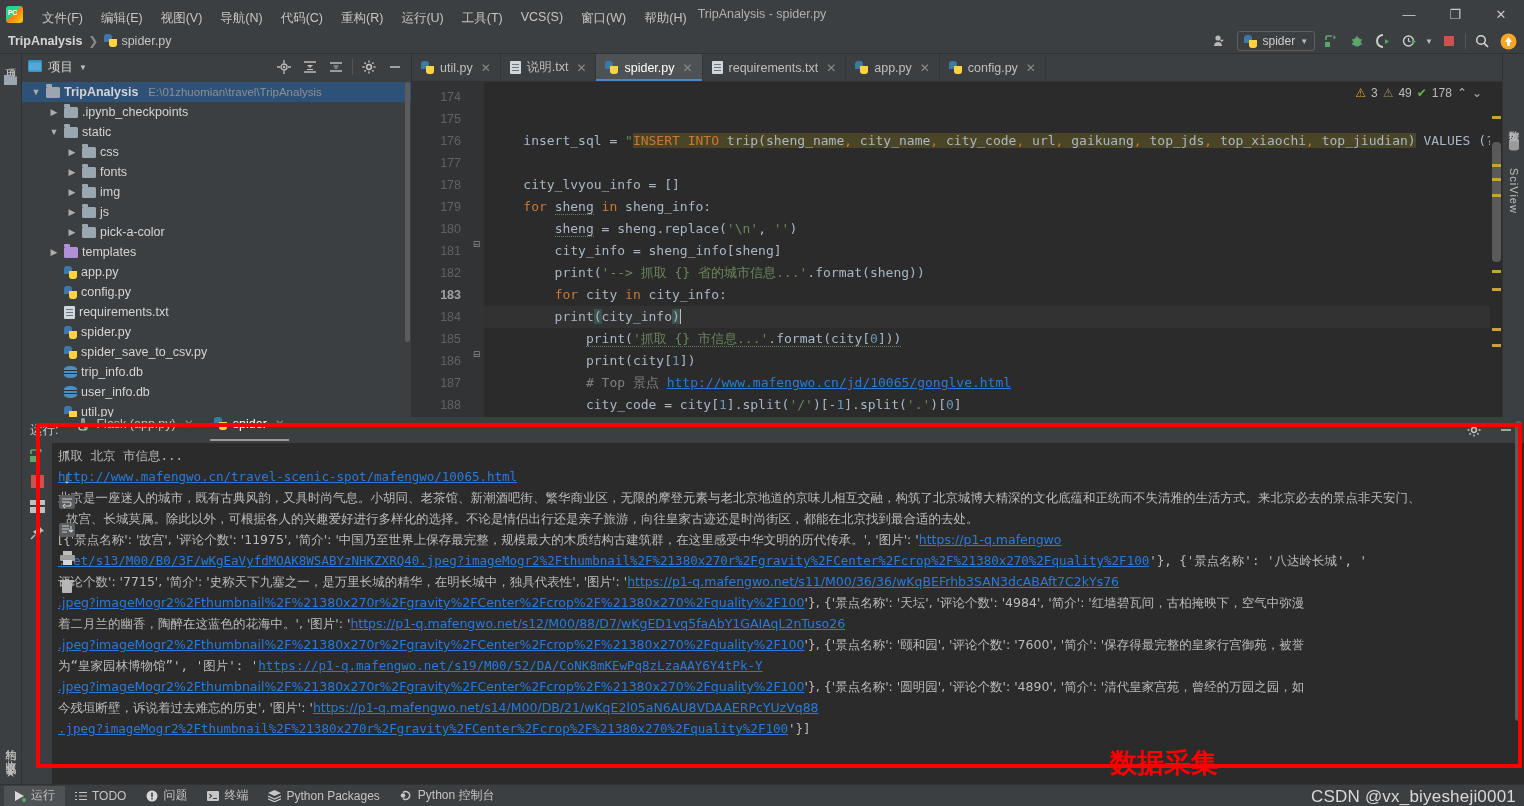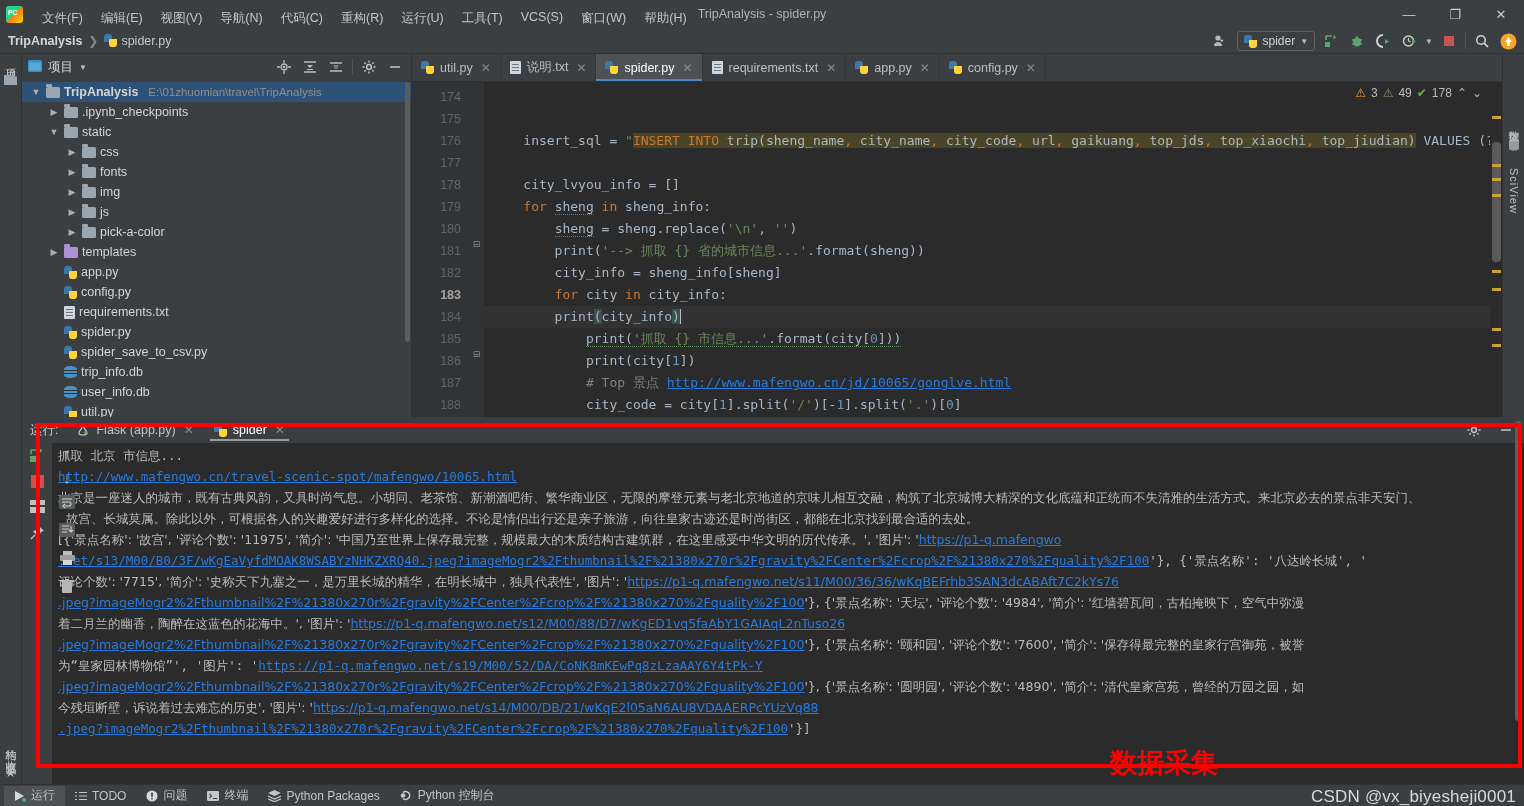--- a/index.html
+++ b/index.html
@@ -90,21 +90,21 @@
   #editor-sb .thumb{position:absolute;right:1px;top:60px;width:9px;height:120px;background:#5a5a5a;border-radius:4px;}
   .mk{position:absolute;right:1px;width:9px;height:3px;}
   #editstatus{position:absolute;right:16px;top:2px;display:flex;align-items:center;gap:5px;font-size:12px;color:#bcbcbc;background:#2b2b2b;padding:2px 4px;}
   #hscroll{position:absolute;left:72px;right:14px;bottom:0;height:9px;}
   #hscroll .hthumb{position:absolute;left:0;width:93%;height:7px;background:#5a5a5a;border-radius:4px;}
 
   
   #runpanel{position:absolute;left:22px;right:0;bottom:22px;height:367px;background:#3c3f41;display:flex;flex-direction:column;z-index:5;}
   #run-head{height:26px;display:flex;align-items:center;padding-left:4px;position:relative;}
   #run-label{color:#c8c8c8;font-size:12.5px;padding:0 8px 0 4px;}
-  .rtab{display:flex;align-items:center;gap:6px;padding:0 10px;color:#c2c2c2;font-size:12.5px;height:26px;position:relative;}
+  .rtab{display:flex;gap:6px;padding:0 10px;color:#c2c2c2;font-size:12.5px;height:26px;position:relative;}
   .rtab.active{color:#fff;}
   .rtab.active:after{content:"";position:absolute;left:6px;right:6px;bottom:2px;height:2px;background:#9a9a9a;}
   #run-head-right{position:absolute;right:8px;display:flex;gap:12px;align-items:center;}
   #run-body{flex:1;display:flex;min-height:0;}
   #run-tools{width:30px;background:#3c3f41;display:flex;flex-direction:column;align-items:center;padding-top:4px;gap:9px;}
   #console{flex:1;background:#2b2b2b;overflow:hidden;position:relative;padding:2px 0 0 6px;font-size:12.5px;line-height:21px;}
   #console .co{white-space:pre;color:#bbbbbb;height:21px;}
   #console .blue{color:#287bde;text-decoration:underline;}
   #console .cn{font-family:"DejaVu Sans","Liberation Sans",sans-serif;font-size:12.5px;}
   #console-sb{position:absolute;right:2px;top:4px;width:7px;height:300px;background:#5c5c5c;border-radius:4px;}
@@ -414,22 +414,22 @@
         <span class="foldmark" style="top:268px">⊟</span>
       </div>
       <div id="code" class="mono">
           <div class="cl"></div>
           <div class="cl"></div>
           <div class="cl">    insert_sql = <span class="str">"</span><span class="sqlhl"><span class="kw">INSERT INTO </span>trip(sheng_name<span class="kw">,</span> city_name<span class="kw">,</span> city_code<span class="kw">,</span> url<span class="kw">,</span> gaikuang<span class="kw">,</span> top_jds<span class="kw">,</span> top_xiaochi<span class="kw">,</span> top_jiudian)</span> VALUES (?,?,?</div>
           <div class="cl"></div>
           <div class="cl">    city_lvyou_info = []</div>
           <div class="cl">    <span class="kw">for</span> <span class="wavy">sheng</span> <span class="kw">in</span> sheng_info:</div>
           <div class="cl">        <span class="wavy">sheng</span> = sheng.replace(<span class="str">'\n'</span>, <span class="str">''</span>)</div>
+          <div class="cl">        city_info = sheng_info[sheng]</div>
           <div class="cl">        print(<span class="str">'--&gt; 抓取 {} 省的城市信息...'</span>.format(sheng))</div>
-          <div class="cl">        city_info = sheng_info[sheng]</div>
           <div class="cl">        <span class="kw">for</span> city <span class="kw">in</span> city_info:</div>
           <div class="cl cur">        print<span style="background:#3b514d">(</span>city_info<span style="background:#3b514d">)</span><span id="caret"></span></div>
           <div class="cl">            <span class="wavy">print(<span class="str">'抓取 {} 市信息...'</span>.format(city[<span class="num">0</span>]))</span></div>
           <div class="cl">            print(city[<span class="num">1</span>])</div>
           <div class="cl">            <span class="cmt"># Top 景点 </span><span class="cmt link">http://www.mafengwo.cn/jd/10065/gonglve.html</span></div>
           <div class="cl">            city_code = city[<span class="num">1</span>].split(<span class="str">'/'</span>)[-<span class="num">1</span>].split(<span class="str">'.'</span>)[<span class="num">0</span>]</div>
         </div>
 
       <div id="editstatus">
         <span style="color:#f0a732">⚠</span>

